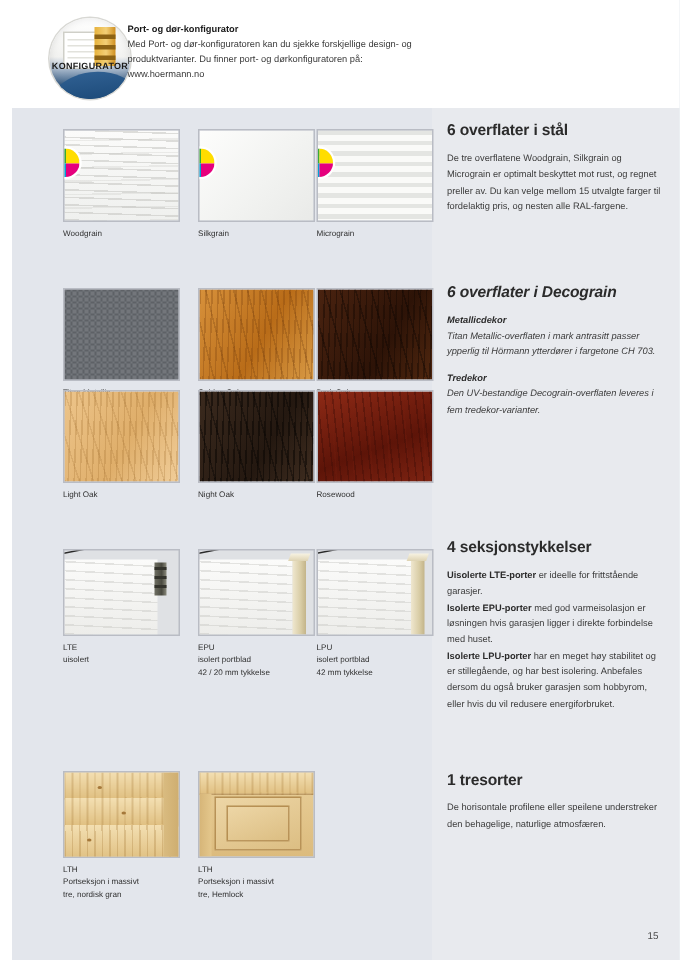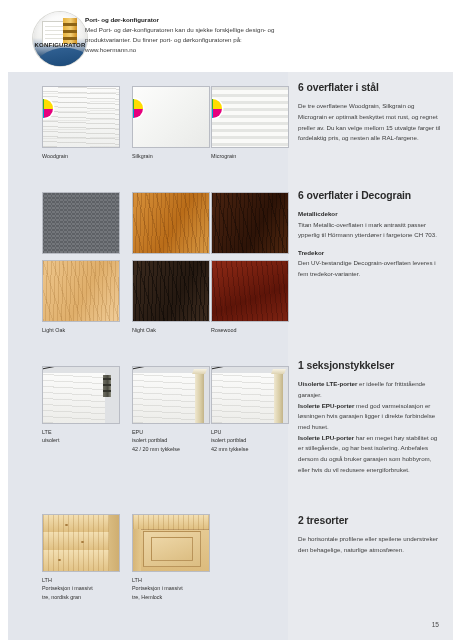--- a/index.html
+++ b/index.html
@@ -355,36 +355,36 @@
     </div>
   </div>
 
   <div class="right">
 
     <div class="rsec" style="top:10px;">
       <h2 class="h2">6 overflater i stål</h2>
       <p class="p">De tre overflatene Woodgrain, Silkgrain og Micrograin er optimalt beskyttet mot rust, og regnet preller av. Du kan velge mellom 15 utvalgte farger til fordelaktig pris, og nesten alle RAL-fargene.</p>
     </div>
 
-    <div class="rsec" style="top:118px;">
+    <div class="rsec" style="top:118px;font-style:italic;">
       <h2 class="h2">6 overflater i Decograin</h2>
       <p class="h3">Metallicdekor</p>
       <p class="p">Titan Metallic-overflaten i mark antrasitt passer ypperlig til Hörmann ytterdører i fargetone CH 703.</p>
       <div class="gap"></div>
       <p class="h3">Tredekor</p>
       <p class="p">Den UV-bestandige Decograin-overflaten leveres i fem tredekor-varianter.</p>
     </div>
 
     <div class="rsec" style="top:288px;">
-      <h2 class="h2">1 seksjonstykkelser</h2>
+      <h2 class="h2">4 seksjonstykkelser</h2>
       <p class="p"><b>Uisolerte LTE-porter</b><span> er ideelle for frittstående garasjer.</span></p>
       <p class="p"><b>Isolerte EPU-porter</b><span> med god varmeisolasjon er løsningen hvis garasjen ligger i direkte forbindelse med huset.</span></p>
       <p class="p"><b>Isolerte LPU-porter</b><span> har en meget høy stabilitet og er stillegående, og har best isolering. Anbefales dersom du også bruker garasjen som hobbyrom, eller hvis du vil redusere energiforbruket.</span></p>
     </div>
 
     <div class="rsec" style="top:443px;">
-      <h2 class="h2">2 tresorter</h2>
+      <h2 class="h2">1 tresorter</h2>
       <p class="p">De horisontale profilene eller speilene understreker den behagelige, naturlige atmosfæren.</p>
     </div>
   </div>
 
   <div class="pageno">15</div>
 </div>
 
 </body></html>

